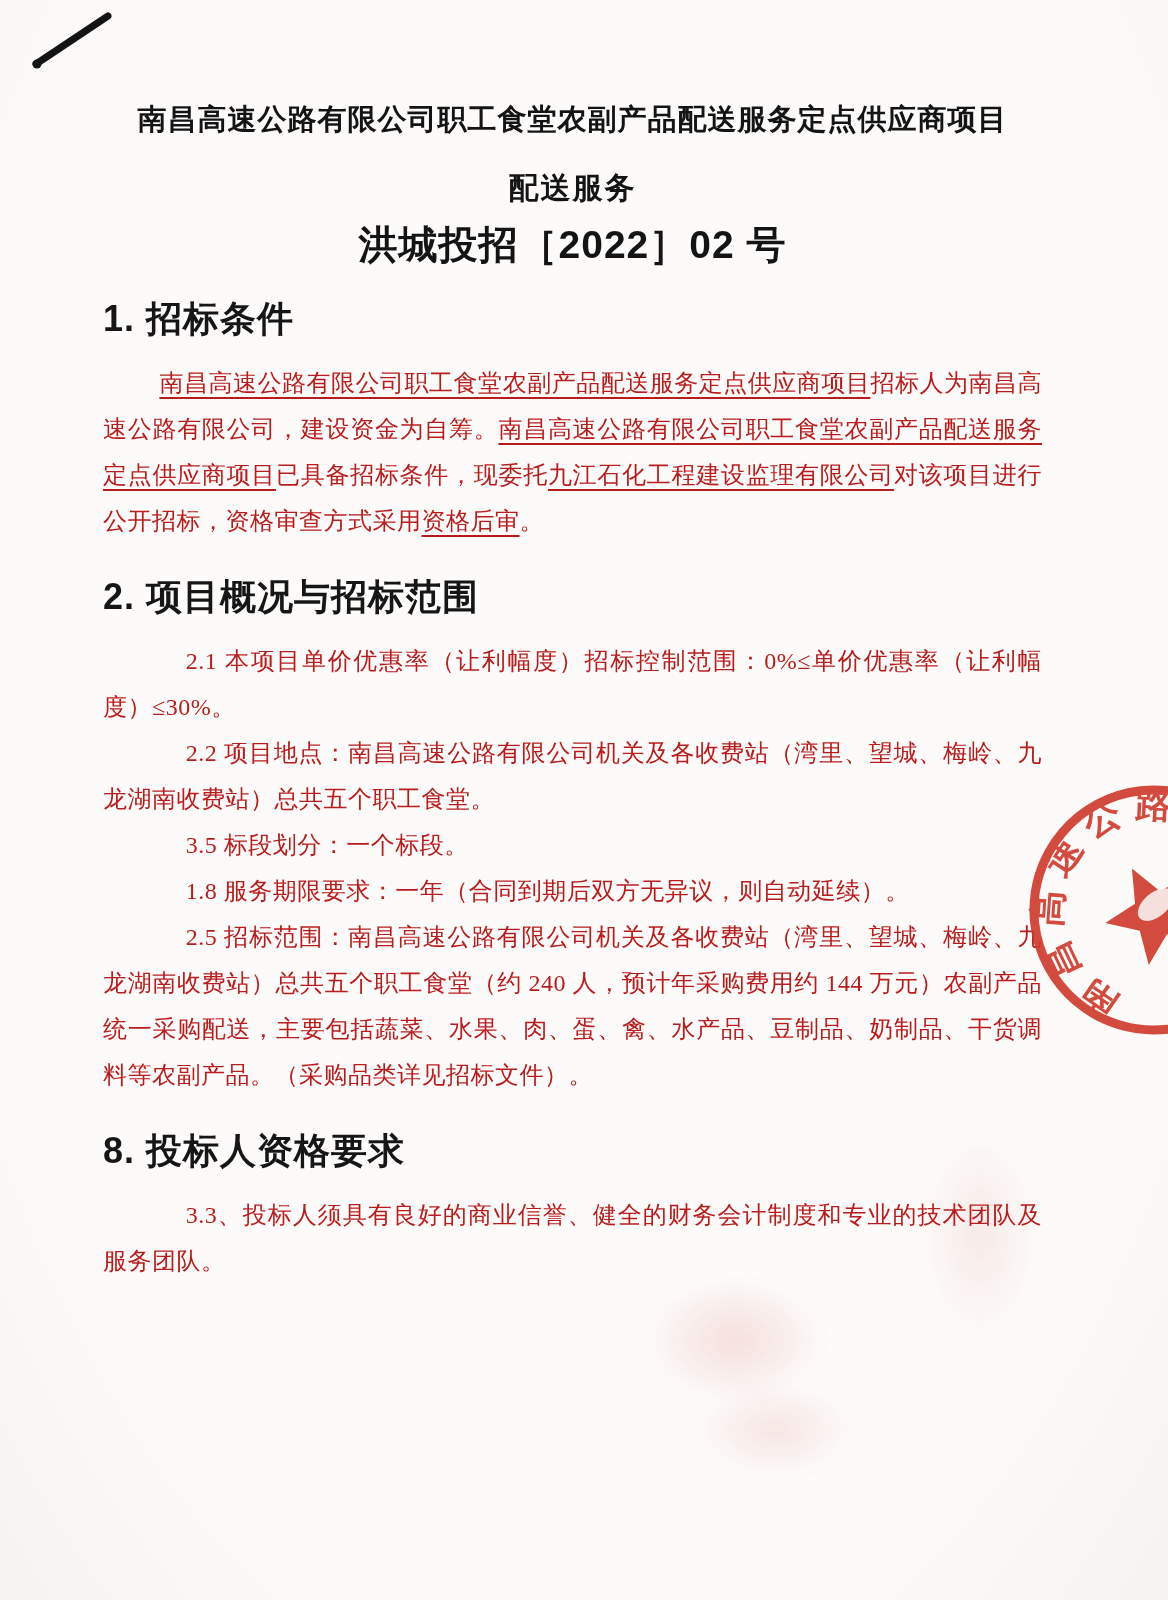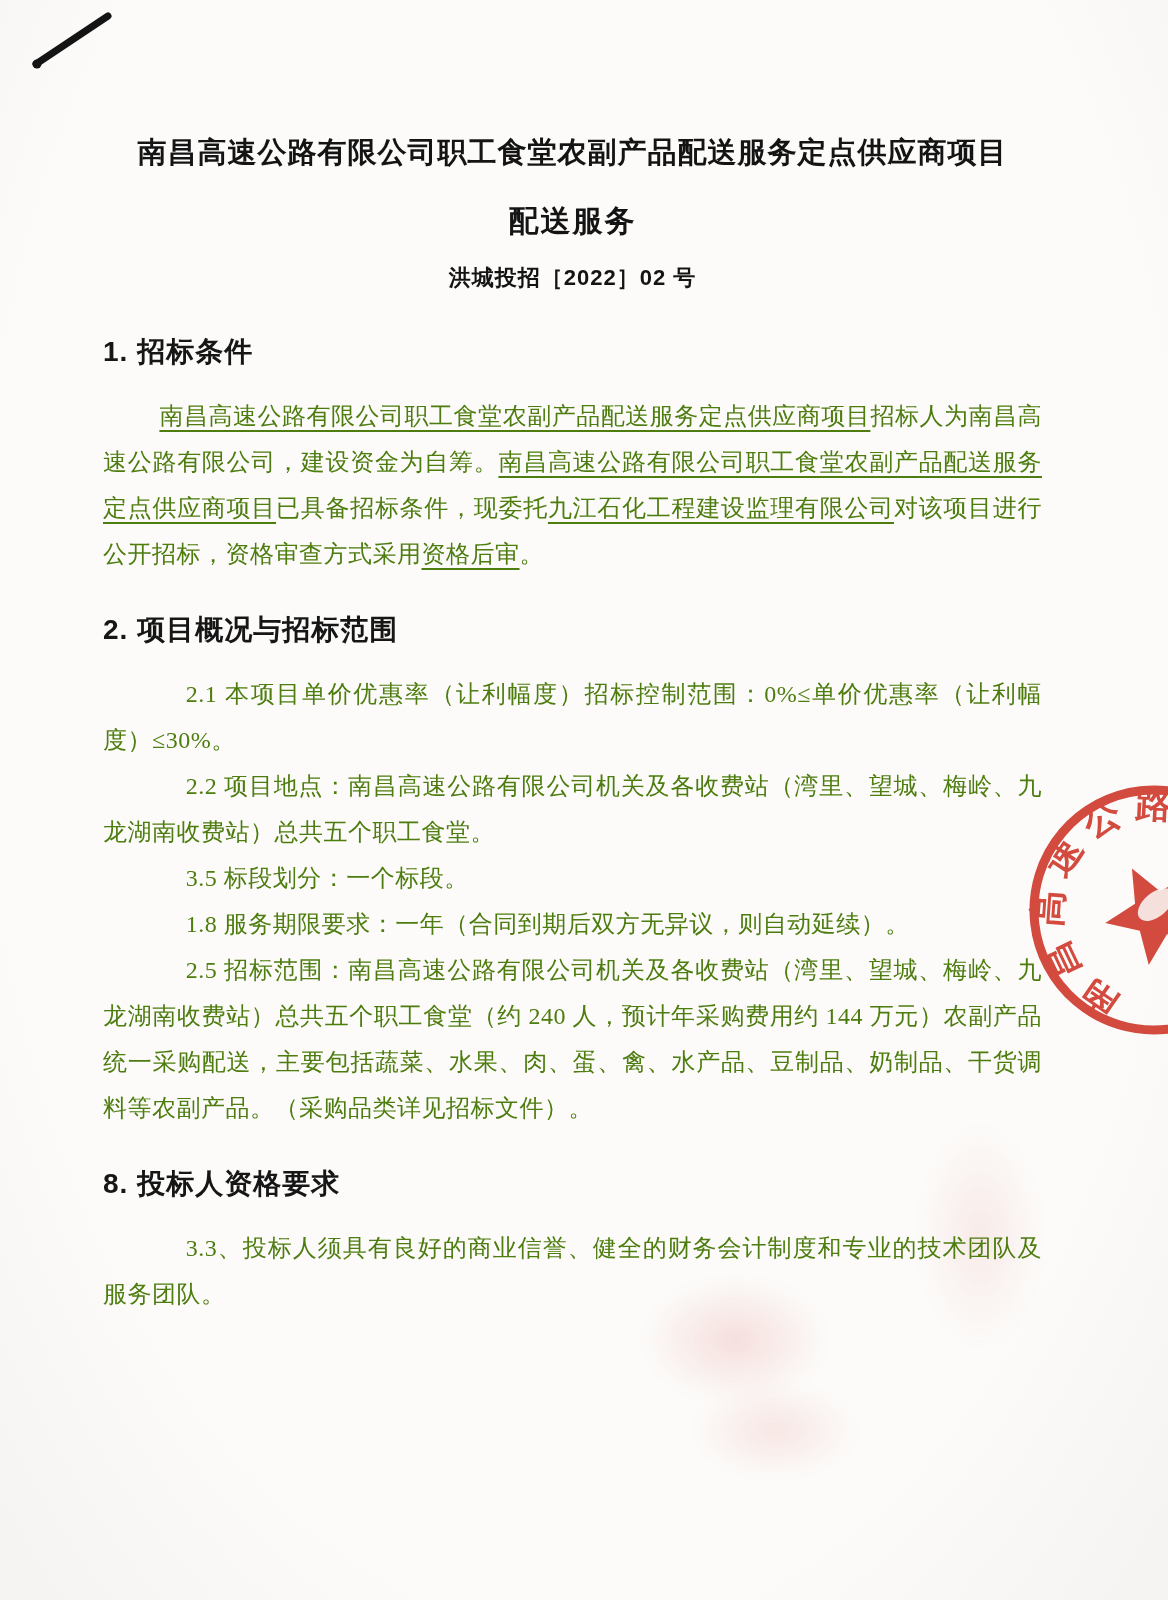--- a/index.html
+++ b/index.html
@@ -18,50 +18,49 @@
     content: "";
     position: absolute; inset: 0;
     pointer-events: none;
     background:
       radial-gradient(ellipse at 50% 40%, rgba(0,0,0,0) 70%, rgba(0,0,0,0.03) 100%);
   }
   .doc {
     position: relative;
     padding: 98px 126px 0 103px;
     z-index: 2;
-    margin-top: 33px;
   }
   .title-main, .title-sub, .doc-number {
     text-align: center;
     font-weight: bold;
     font-family: "Liberation Sans", "DejaVu Sans", sans-serif;
     color: #141414;
   }
   .title-main { font-size: 29px; line-height: 42px; margin: 0 0 27px 0; letter-spacing: 1px; }
   .title-sub  { font-size: 30px; line-height: 42px; margin: 0 0 15px 0; letter-spacing: 2px; }
-  .doc-number { font-size: 22px; line-height: 42px; margin: 0; letter-spacing: 1px; }
+  .doc-number { font-size: 39px; line-height: 42px; margin: 0; letter-spacing: 1px; }
 
   .heading {
     font-family: "Liberation Sans", "DejaVu Sans", sans-serif;
     font-weight: bold;
-    font-size: 28px;
+    font-size: 36px;
     line-height: 38px;
     margin: 34px 0 22px 0;
     letter-spacing: 1px;
     color: #161616;
   }
   .para {
     font-size: 24px;
     line-height: 46px;
     margin: 0;
     text-align: justify;
     text-indent: 2.35em;
     letter-spacing: 0.5px;
     font-weight: 500;
-    color: #4d7c0f;
+    color: #b91c1c;
   }
   .para.numbered { text-indent: 3.45em; }
   .u {
     text-decoration: underline;
     text-decoration-thickness: 2px;
     text-underline-offset: 6px;
   }
 
   
   .pen-mark { position: absolute; left: 24px; top: 4px; z-index: 3; }

